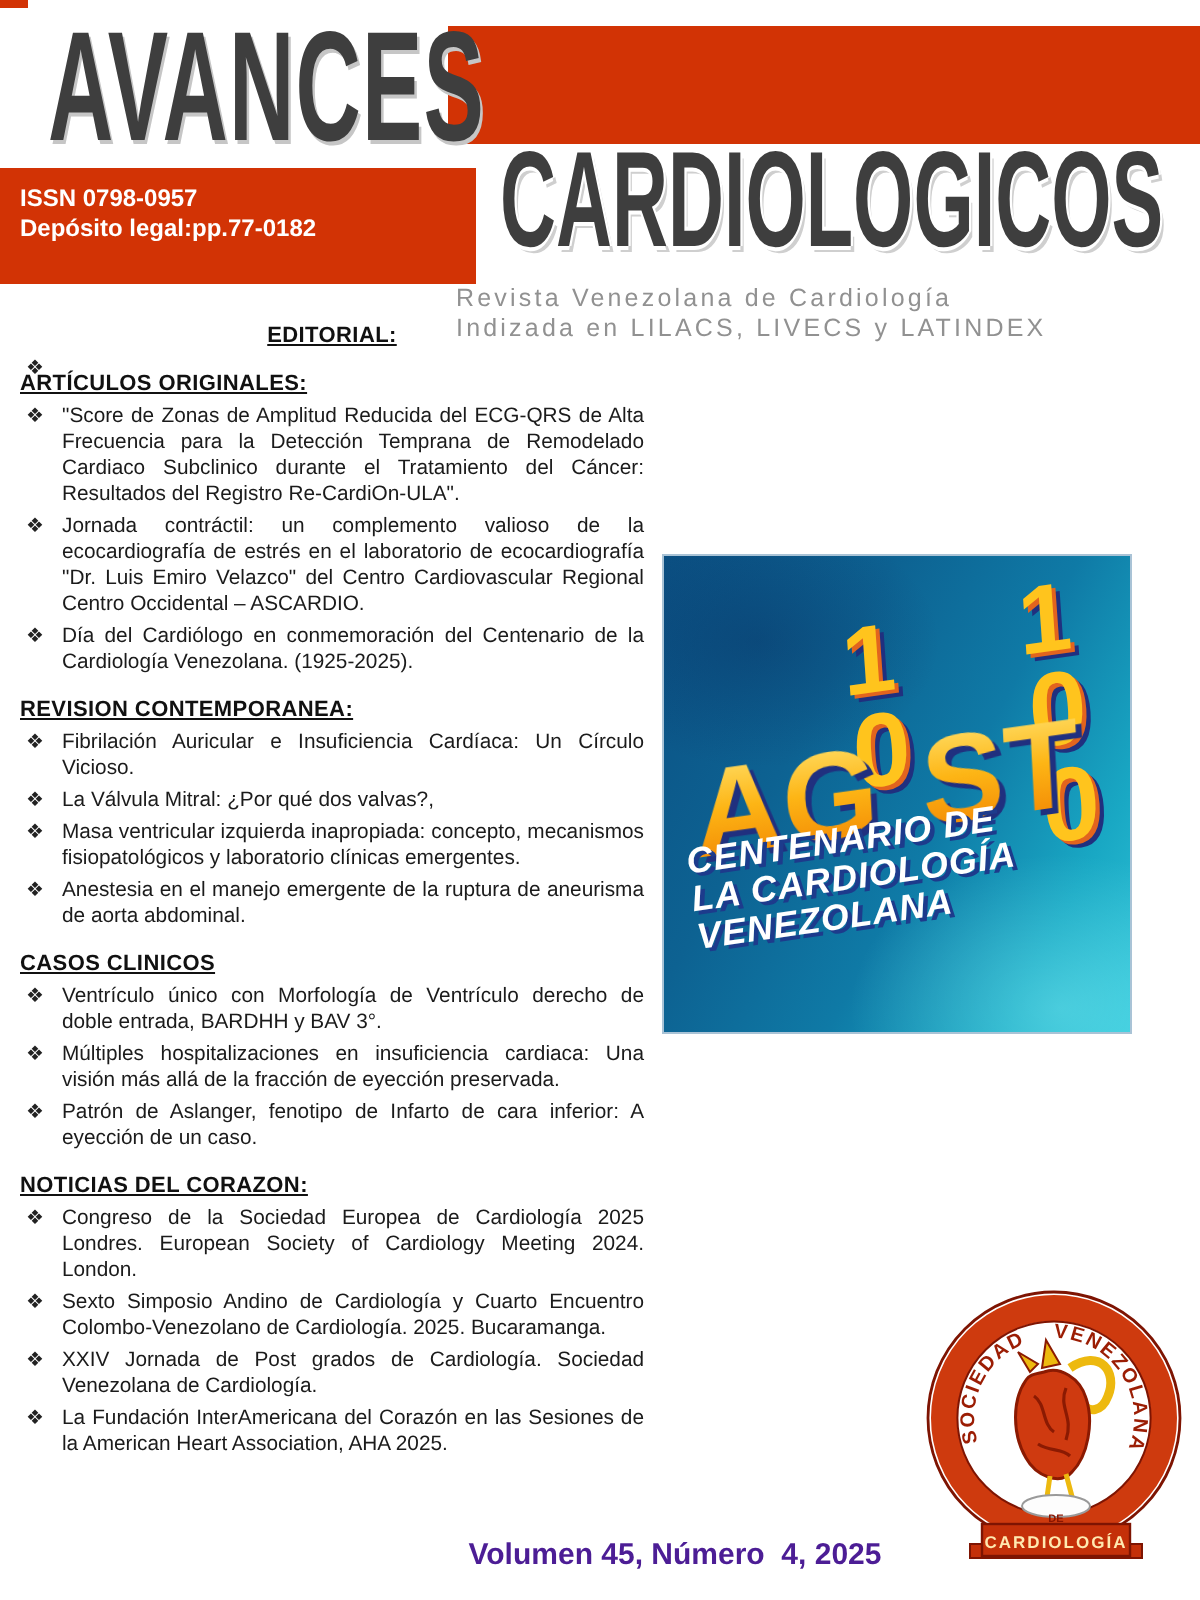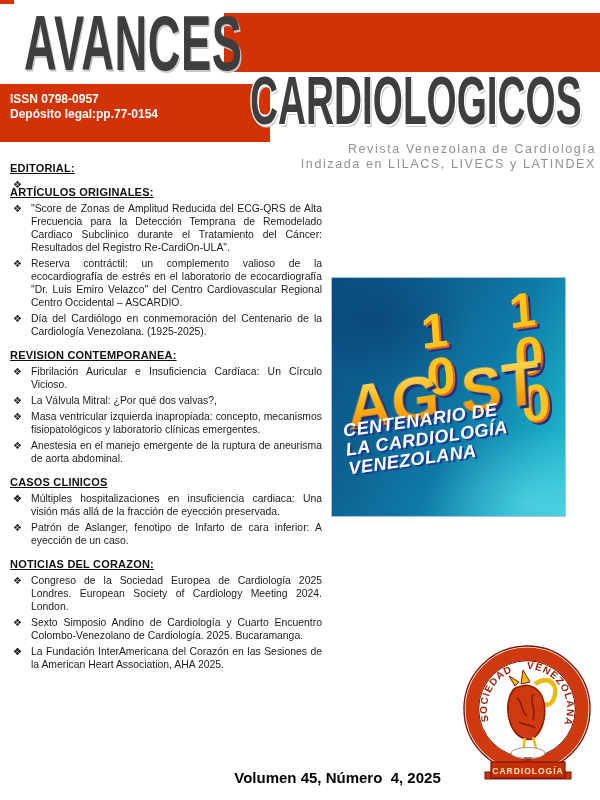--- a/index.html
+++ b/index.html
@@ -6,33 +6,33 @@
   .page{position:relative;width:600px;height:800px;background:#ffffff;overflow:hidden;
         font-family:"Liberation Sans",sans-serif;color:#1b1b1b;}
 
   
   .red{background:#d23305;}
   .top-sliver{position:absolute;left:0;top:0;width:14px;height:4px;}
   .top-block{position:absolute;left:224px;top:13px;width:376px;height:59px;}
   .title-avances{position:absolute;left:24px;top:4px;font-size:78px;font-weight:bold;line-height:1;
         color:#3e3e3e;letter-spacing:1px;transform:scaleX(.58);transform-origin:left top;
         text-shadow:2px 2px 0 #c6c6c6;white-space:nowrap;}
-  .issn-box{position:absolute;left:0;top:84px;width:270px;height:58px;box-sizing:border-box;
+  .issn-box{position:absolute;left:0;top:84px;width:238px;height:58px;box-sizing:border-box;
         padding:8px 0 0 10px;color:#fff;font-weight:bold;font-size:12px;line-height:15px;}
   .title-cardio{position:absolute;left:250px;top:66px;font-size:68px;font-weight:bold;line-height:1;
         color:#3e3e3e;transform:scaleX(.57);transform-origin:left top;white-space:nowrap;
         text-shadow:-2px 0 0 #fff,2px 0 0 #fff,0 -2px 0 #fff,0 2px 0 #fff,3px 3px 0 #cfcfcf;}
-  .subtitle{position:absolute;left:228px;top:142px;width:368px;text-align:right;color:#919191;
+  .subtitle{position:absolute;left:228px;top:142px;width:368px;text-align:left;color:#919191;
         font-size:12.5px;letter-spacing:1.6px;line-height:15px;white-space:nowrap;}
 
   
   .toc{position:absolute;left:10px;top:160px;width:312px;}
   .toc-header{font-weight:bold;font-size:11px;line-height:13px;text-decoration:underline;
         margin:11px 0 3px 0;letter-spacing:.2px;color:#111;}
-  .toc-section:first-child .toc-header{margin-top:2px;}
+  .toc-section:first-child .toc-header{margin-top:2px;text-align:center;}
   .toc-item{position:relative;padding-left:21px;margin-bottom:3px;font-size:10.4px;line-height:13px;
         text-align:justify;color:#1b1b1b;}
   .bullet{position:absolute;left:3px;top:0;font-size:10px;color:#222;}
 
   
   .poster{position:absolute;left:331px;top:277px;width:233px;height:238px;border:1px solid #a9c3d6;
         overflow:hidden;
         background:
           radial-gradient(130px 90px at 20% 18%,rgba(8,40,90,.35),rgba(8,40,90,0) 70%),
           radial-gradient(150px 110px at 85% 95%,rgba(150,255,255,.35),rgba(150,255,255,0) 70%),
@@ -53,73 +53,73 @@
   .digit.zero{font-size:52px;}
   .caption{position:absolute;left:10px;top:144px;transform:rotate(-8deg);transform-origin:left top;
         color:#fff;font-weight:bold;font-style:italic;font-size:18px;line-height:19px;
         letter-spacing:.5px;text-shadow:2px 2px 0 #1d3b8c;white-space:nowrap;}
 
   
   .seal{position:absolute;left:455px;top:642px;width:145px;height:142px;}
 
   
   .footer{position:absolute;left:185px;top:769px;width:305px;text-align:center;font-weight:bold;
-        font-size:15px;color:#000000;white-space:pre-wrap;}
+        font-size:15px;color:#4c1d95;white-space:pre-wrap;}
 </style>
 </head>
 <body>
 
 <div class="page">
 
   <div class="top-sliver red"></div>
   <div class="top-block red"></div>
   <div class="title-avances">AVANCES</div>
 
   <div class="issn-box red">
     <div>ISSN 0798-0957</div>
-    <div>Depósito legal:pp.77-0154</div>
+    <div>Depósito legal:pp.77-0182</div>
   </div>
   <div class="title-cardio">CARDIOLOGICOS</div>
 
   <div class="subtitle">
     <div>Revista Venezolana de Cardiología</div>
     <div>Indizada en LILACS, LIVECS y LATINDEX</div>
   </div>
 
   <div class="toc" id="toc">
       <div class="toc-section">
         <div class="toc-header">EDITORIAL:</div>
         <div class="toc-item"><span class="bullet">❖</span></div>
       </div>
       <div class="toc-section">
         <div class="toc-header">ARTÍCULOS ORIGINALES:</div>
         <div class="toc-item"><span class="bullet">❖</span><span>"Score de Zonas de Amplitud Reducida del ECG-QRS de Alta Frecuencia para la Detección Temprana de Remodelado Cardiaco Subclinico durante el Tratamiento del Cáncer: Resultados del Registro Re-CardiOn-ULA".</span></div>
-        <div class="toc-item"><span class="bullet">❖</span><span>Reserva contráctil: un complemento valioso de la ecocardiografía de estrés en el laboratorio de ecocardiografía "Dr. Luis Emiro Velazco" del Centro Cardiovascular Regional Centro Occidental – ASCARDIO.</span></div>
+        <div class="toc-item"><span class="bullet">❖</span><span>Jornada contráctil: un complemento valioso de la ecocardiografía de estrés en el laboratorio de ecocardiografía "Dr. Luis Emiro Velazco" del Centro Cardiovascular Regional Centro Occidental – ASCARDIO.</span></div>
       </div>
       <div class="toc-section">
         <div class="toc-item"><span class="bullet">❖</span><span>Día del Cardiólogo en conmemoración del Centenario de la Cardiología Venezolana.   (1925-2025).</span></div>
       </div>
       <div class="toc-section">
         <div class="toc-header">REVISION CONTEMPORANEA:</div>
         <div class="toc-item"><span class="bullet">❖</span><span>Fibrilación Auricular e Insuficiencia Cardíaca: Un Círculo Vicioso.</span></div>
         <div class="toc-item"><span class="bullet">❖</span><span>La Válvula Mitral: ¿Por qué dos valvas?,</span></div>
         <div class="toc-item"><span class="bullet">❖</span><span>Masa ventricular izquierda inapropiada: concepto, mecanismos fisiopatológicos y laboratorio clínicas emergentes.</span></div>
         <div class="toc-item"><span class="bullet">❖</span><span>Anestesia en el manejo emergente de la ruptura de aneurisma de aorta abdominal.</span></div>
       </div>
       <div class="toc-section">
         <div class="toc-header">CASOS CLINICOS</div>
-        <div class="toc-item"><span class="bullet">❖</span></div>
+        <div class="toc-item"><span class="bullet">❖</span><span>Ventrículo único con Morfología de Ventrículo derecho de doble entrada, BARDHH y BAV 3°.</span></div>
         <div class="toc-item"><span class="bullet">❖</span><span>Múltiples hospitalizaciones en insuficiencia cardiaca: Una visión más allá de la fracción de eyección preservada.</span></div>
         <div class="toc-item"><span class="bullet">❖</span><span>Patrón de Aslanger, fenotipo de Infarto de cara inferior: A eyección de un caso.</span></div>
       </div>
       <div class="toc-section">
         <div class="toc-header">NOTICIAS DEL CORAZON:</div>
         <div class="toc-item"><span class="bullet">❖</span><span>Congreso de la Sociedad Europea de Cardiología 2025 Londres. European Society of Cardiology Meeting 2024. London.</span></div>
         <div class="toc-item"><span class="bullet">❖</span><span>Sexto Simposio Andino de Cardiología y Cuarto Encuentro Colombo-Venezolano de Cardiología. 2025. Bucaramanga.</span></div>
-        <div class="toc-item"><span class="bullet">❖</span></div>
+        <div class="toc-item"><span class="bullet">❖</span><span>XXIV Jornada de Post grados  de Cardiología. Sociedad Venezolana de Cardiología.</span></div>
         <div class="toc-item"><span class="bullet">❖</span><span>La Fundación InterAmericana del Corazón en las Sesiones de la American Heart Association, AHA 2025.</span></div>
       </div>
     </div>
 
   <div class="poster">
     <div class="agosto-group">
       <div class="digit-col col-mid">
         <span class="digit one">1</span>
         <span class="digit zero">0</span>
       </div>

